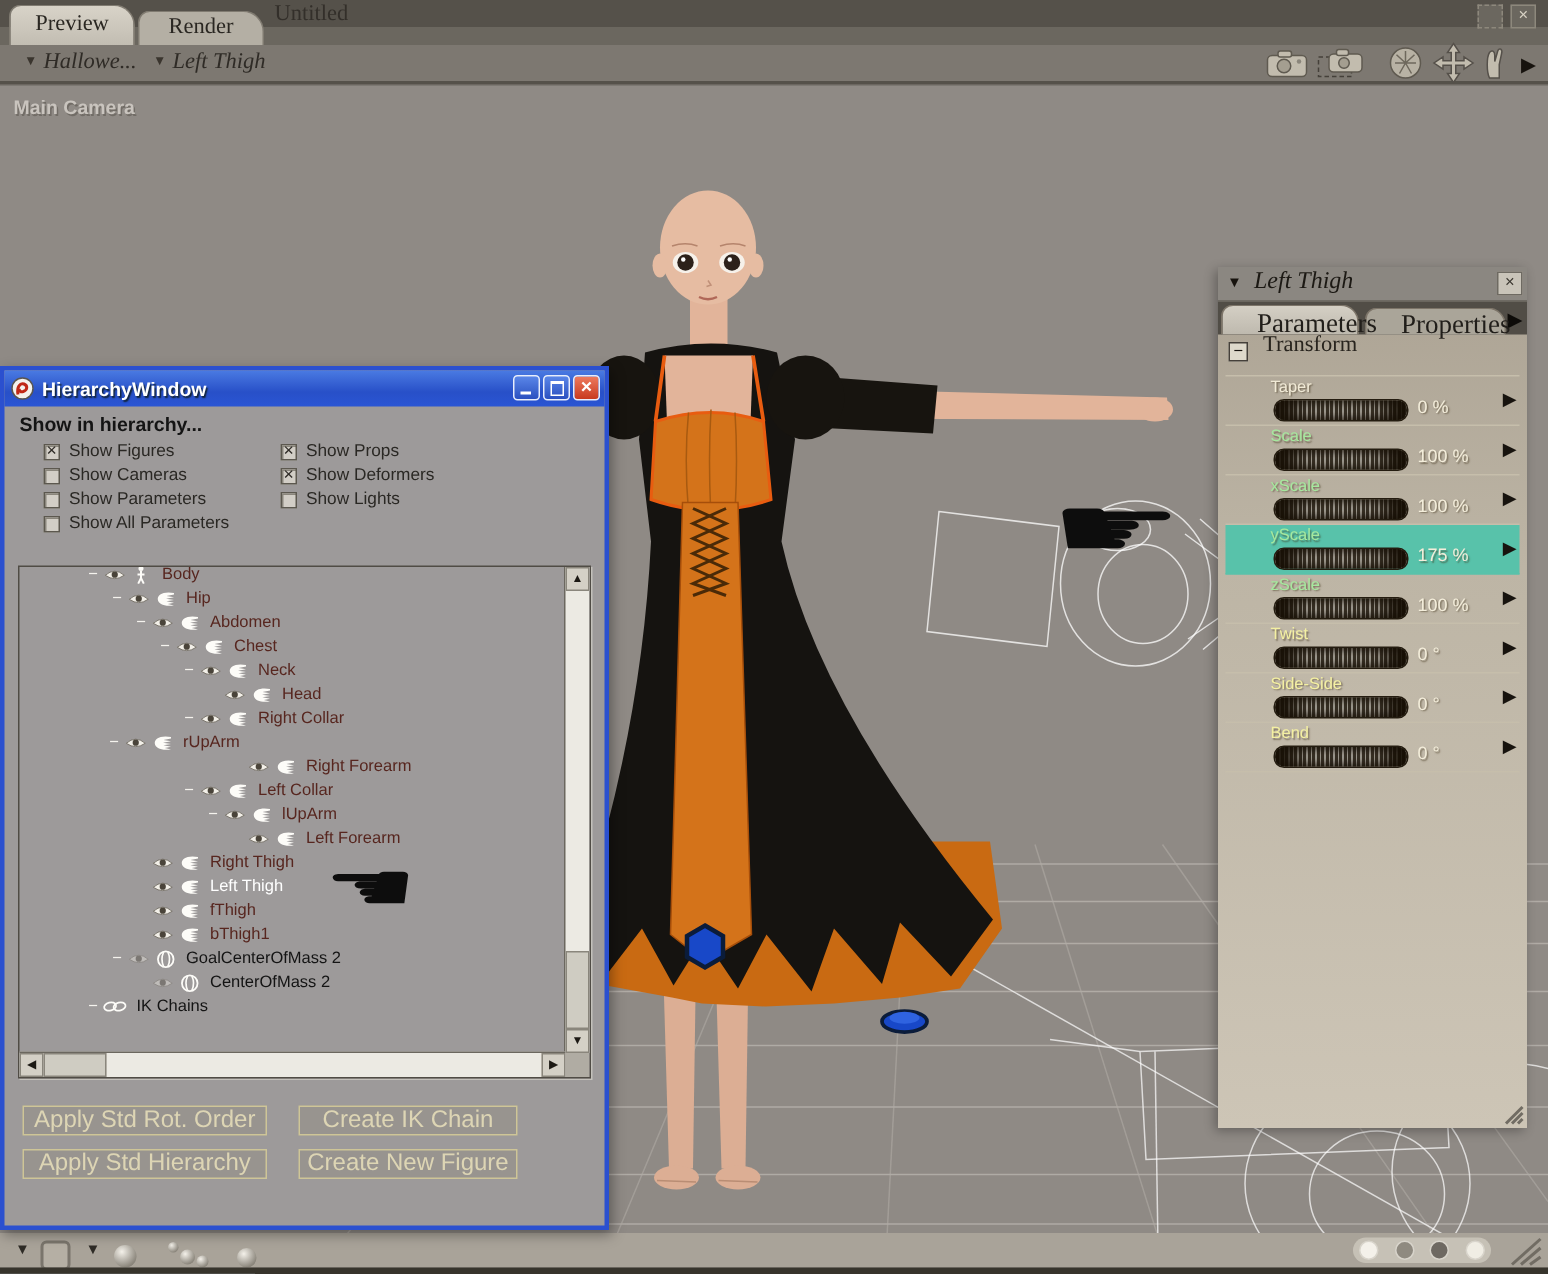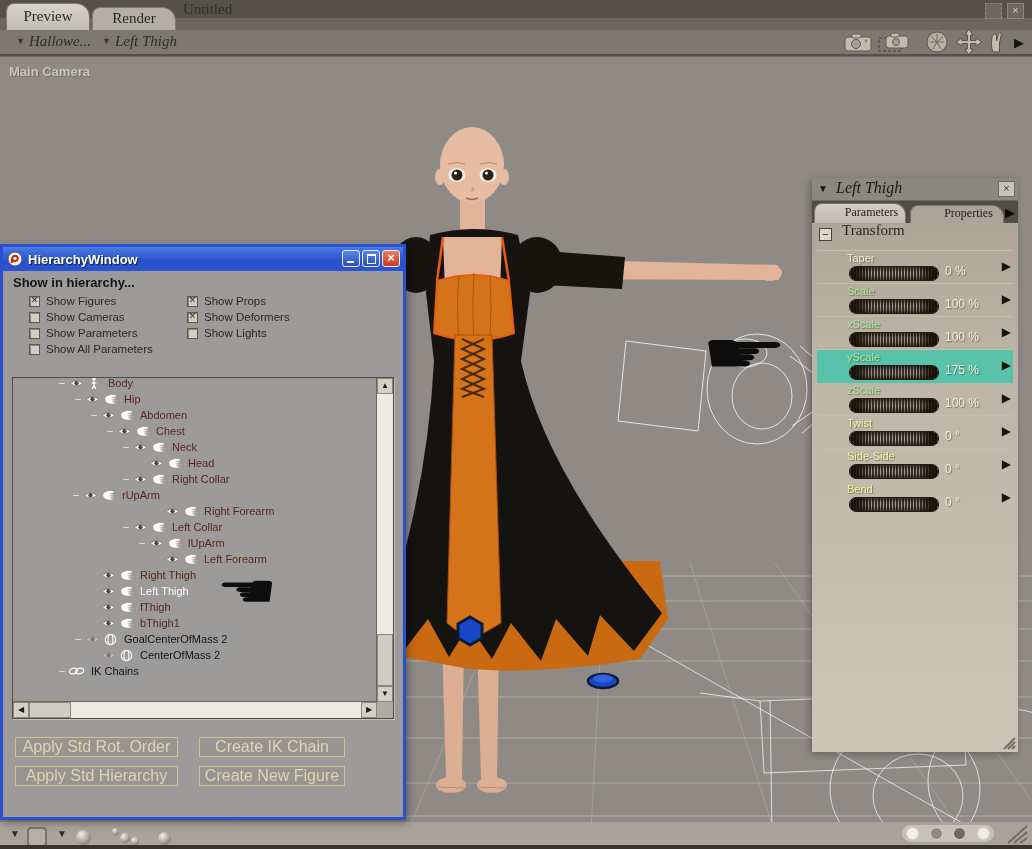--- a/index.html
+++ b/index.html
@@ -110,21 +110,21 @@
     background:linear-gradient(180deg,#aba293 0,#bdb5a5 35%,#cdc5b6 100%);
     box-shadow:-2px 2px 7px rgba(0,0,0,.3);}
   .phead{position:relative;height:22px;background:#8b8781;border-bottom:1px solid #6e6a63;}
   .phead .ptri{position:absolute;left:6px;top:5px;font-size:10px;color:#17130e;}
   .phead .pttl{position:absolute;left:24px;top:1px;font-family:"Liberation Serif",serif;
     font-style:italic;font-size:16px;color:#1c1914;}
   .pclose{position:absolute;right:3px;top:3px;width:15px;height:14px;background:#c9c4b9;
     border:1px solid #6e6a62;color:#3a362f;font-size:11px;line-height:12px;text-align:center;}
   .ptabs{position:relative;height:22px;background:#514d46;}
   .ptab{position:absolute;box-sizing:border-box;text-align:center;cursor:default;
-    font-family:"Liberation Serif",serif;font-size:12px;color:#211e1a;
+    font-family:"Liberation Serif",serif;font-size:18px;color:#211e1a;
     border:1px solid #7c7468;border-bottom:none;border-radius:8px 12px 0 0;padding-left:23px;}
   .ptab.active{left:2px;top:2px;width:92px;height:20px;padding-top:1px;z-index:2;
     background:linear-gradient(180deg,#d4cfc4,#beb9ae);}
   .ptab:not(.active){left:98px;top:4px;width:94px;height:18px;background:#aaa599;}
   .ptab-arrow{position:absolute;right:3px;top:4px;color:#0d0b08;font-size:13px;}
   .pbody{position:absolute;left:0;top:44px;right:0;bottom:0;}
   .sect{position:relative;height:28px;}
   .sect-box{position:absolute;left:7px;top:6px;width:13px;height:13px;box-sizing:border-box;
     background:#ded9cb;border:1px solid #45403a;color:#17130e;font-size:11px;line-height:10px;text-align:center;}
   .sect-ttl{position:absolute;left:30px;top:0;font-size:15px;color:#28241e;font-family:Liberation Serif, serif;}

